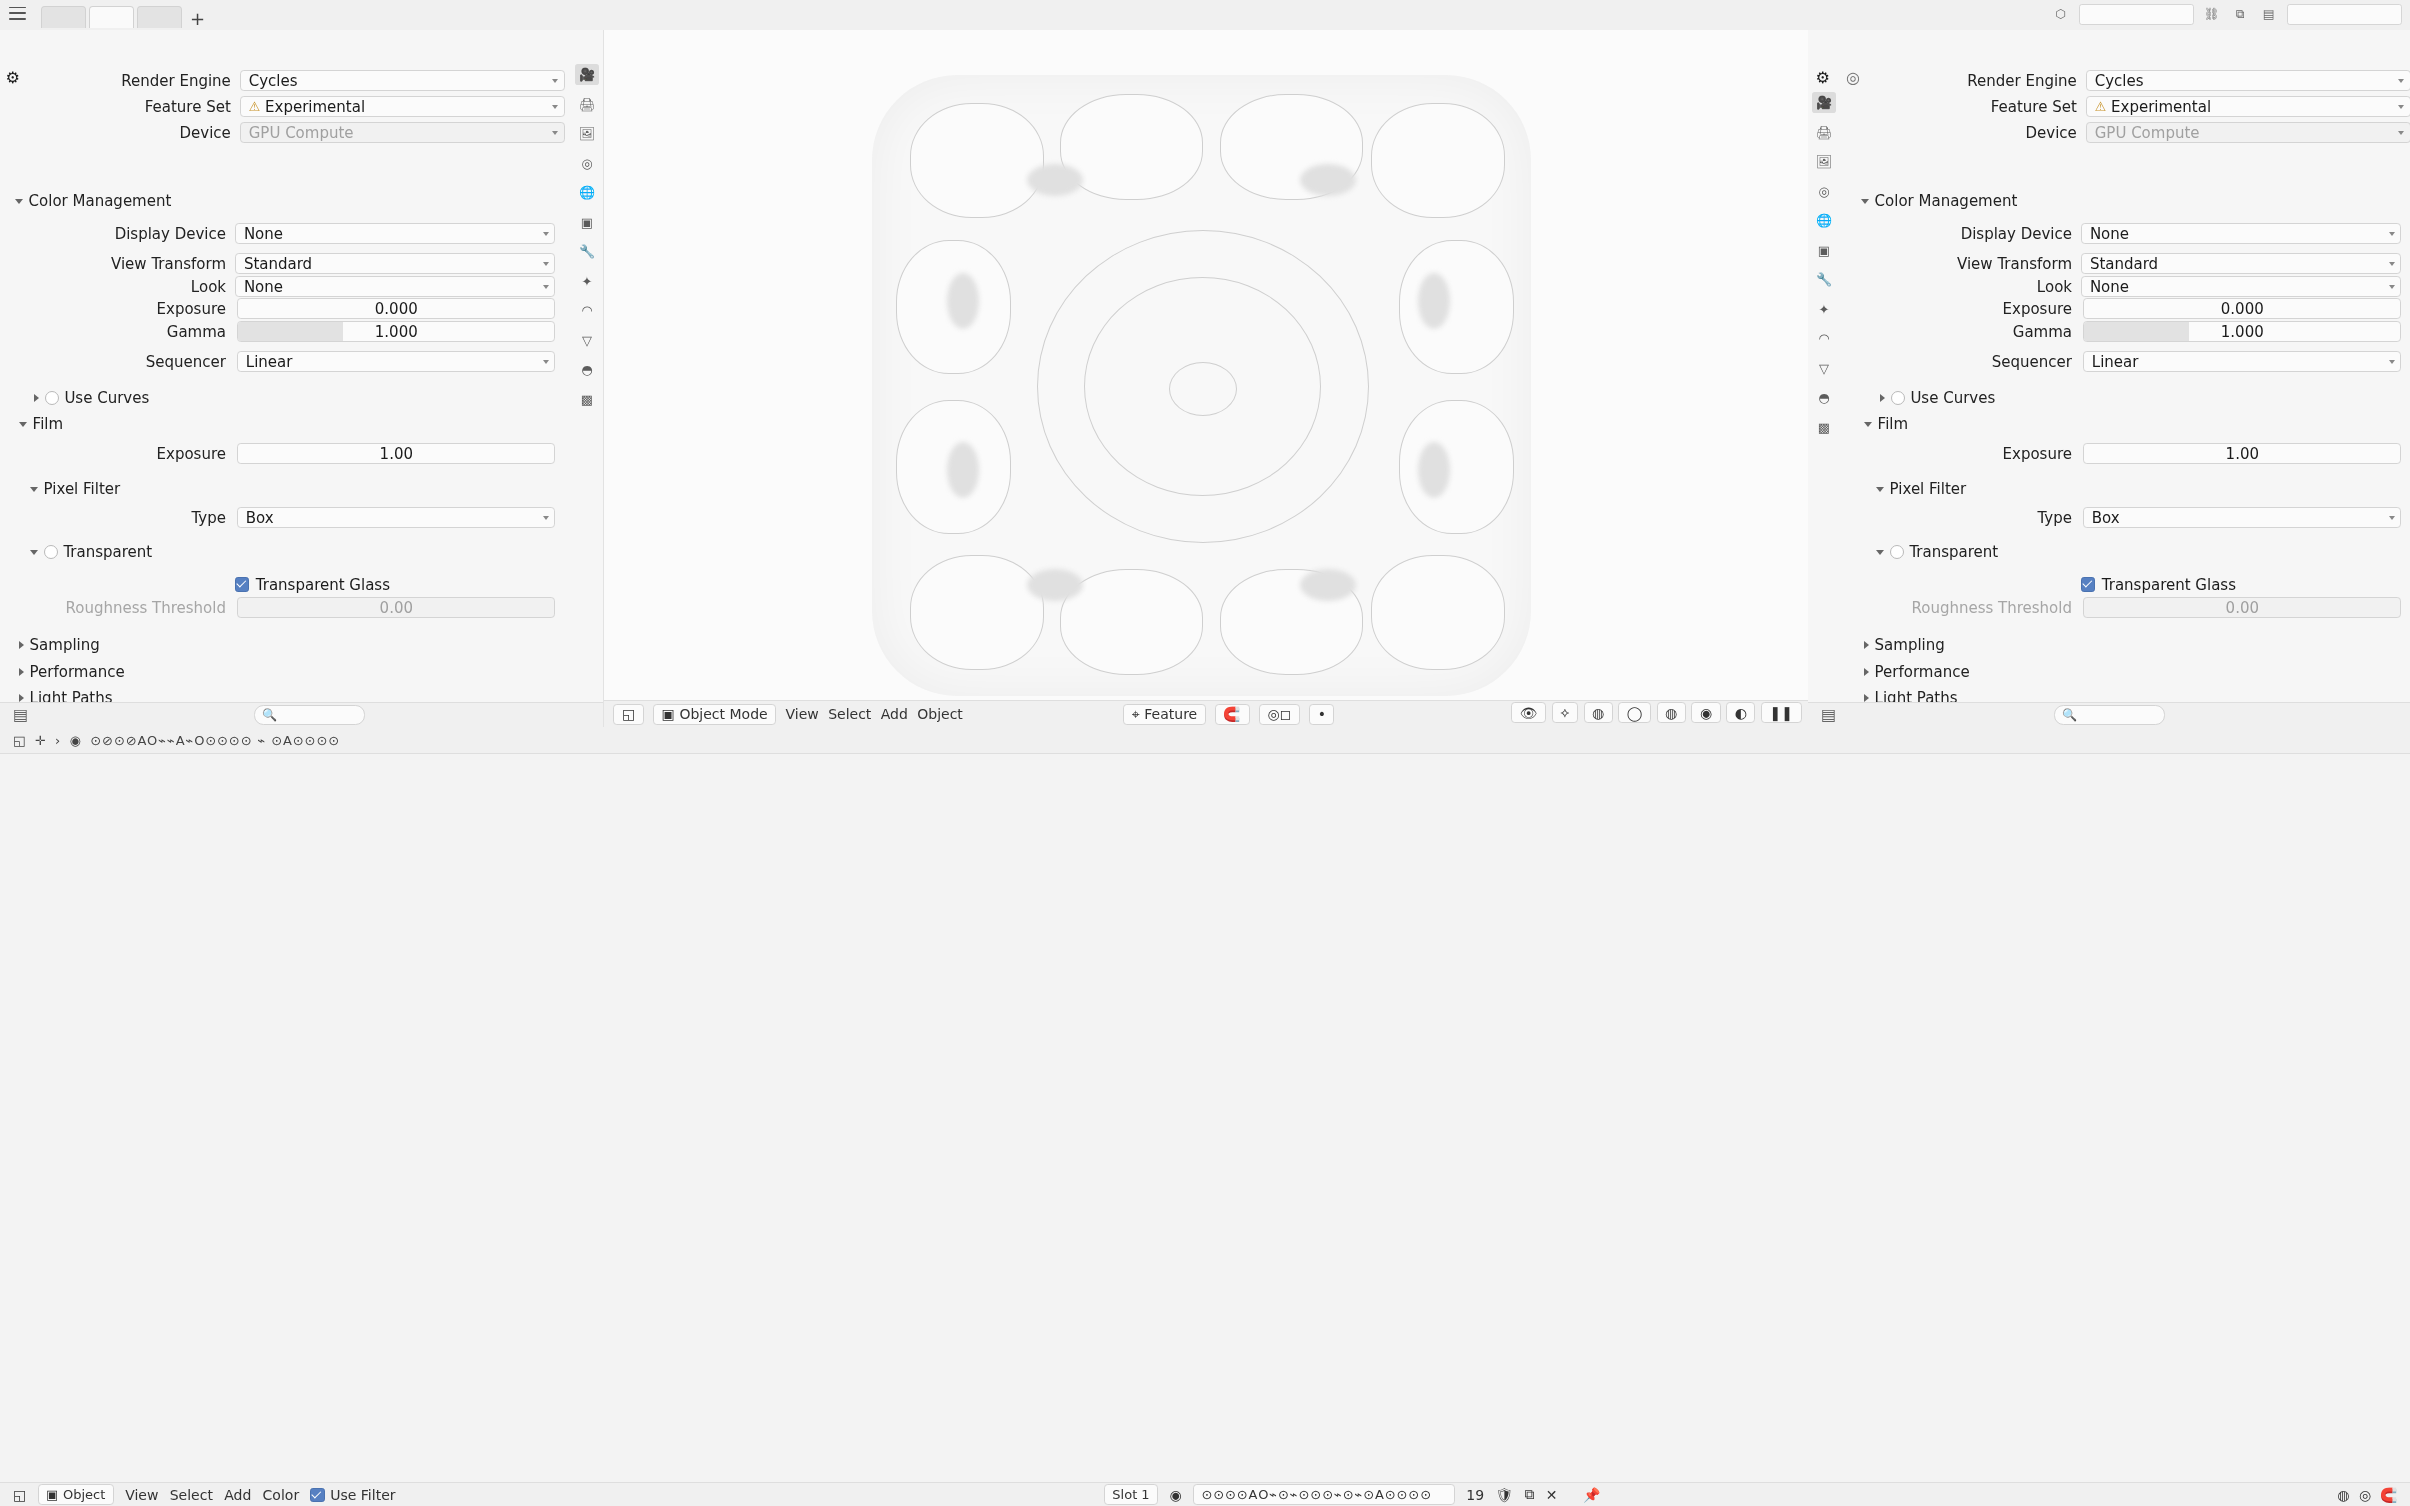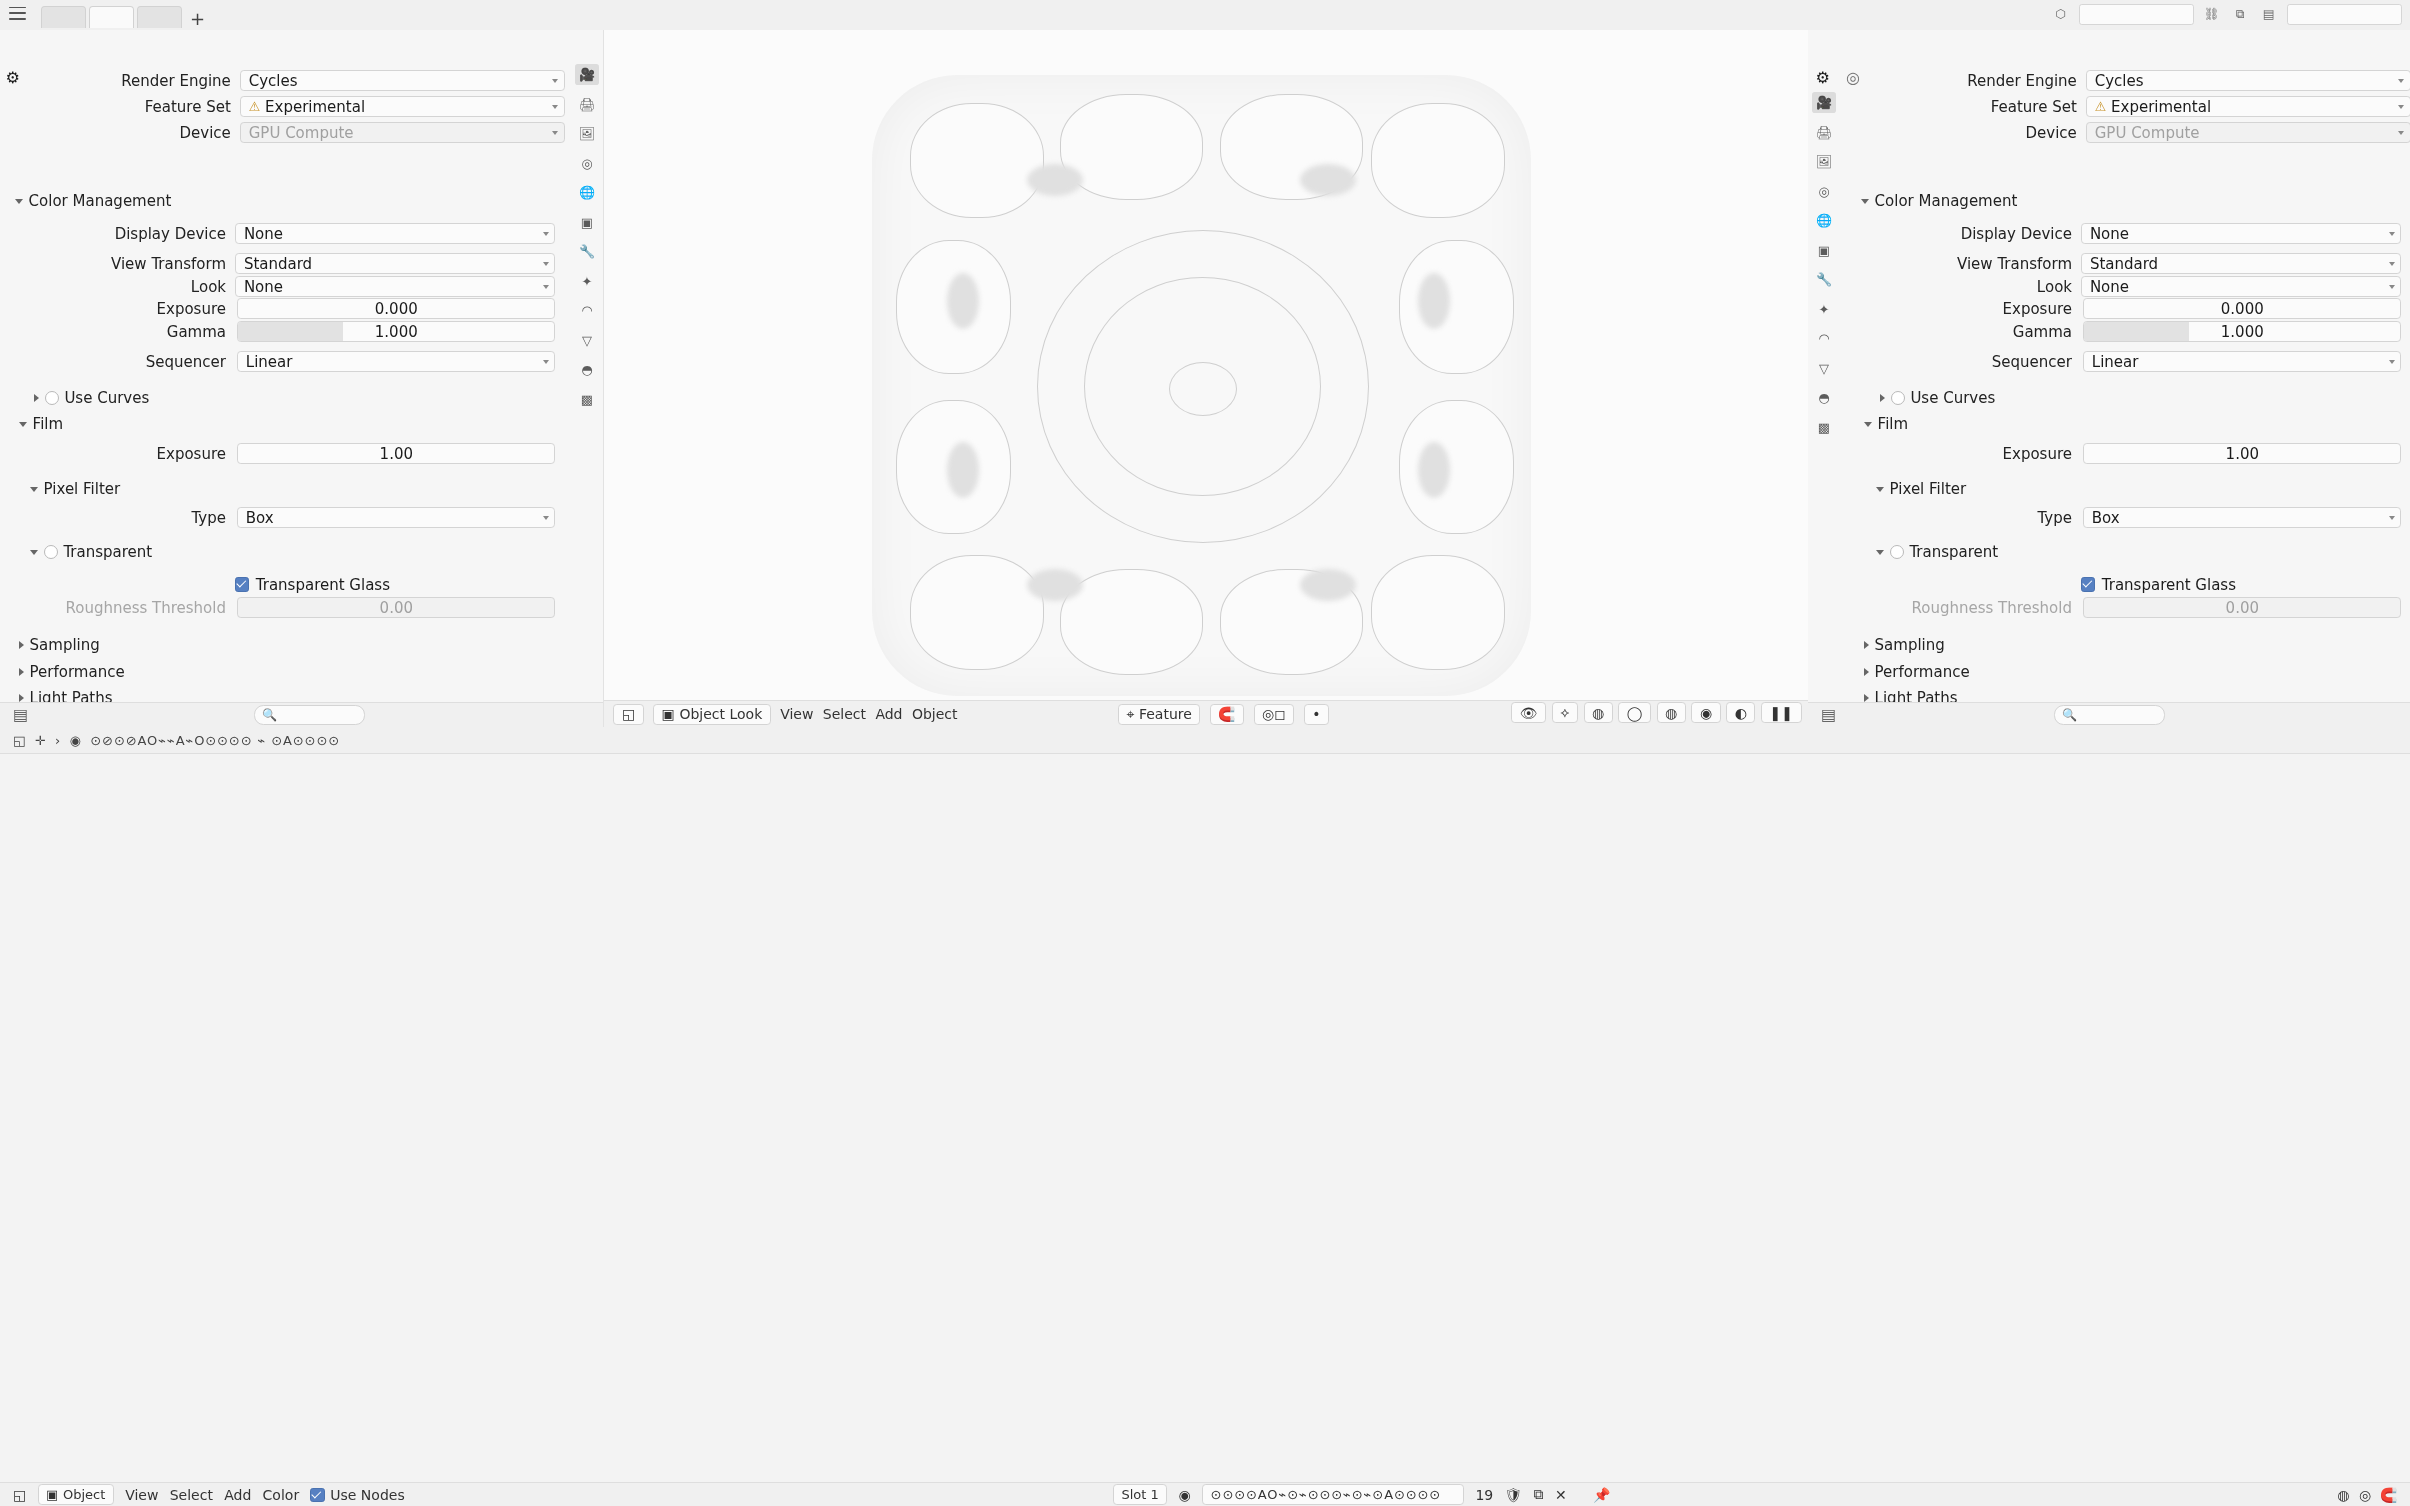--- a/index.html
+++ b/index.html
@@ -273,21 +273,21 @@
       <div class="vp-blob" style="left:155px;top:494px;width:56px;height:32px;"></div>
       <div class="vp-blob" style="left:428px;top:494px;width:56px;height:32px;"></div>
       <div class="vp-blob" style="left:75px;top:198px;width:32px;height:56px;"></div>
       <div class="vp-blob" style="left:546px;top:198px;width:32px;height:56px;"></div>
       <div class="vp-blob" style="left:75px;top:367px;width:32px;height:56px;"></div>
       <div class="vp-blob" style="left:546px;top:367px;width:32px;height:56px;"></div>
     </div>
 
     <div class="vp-foot">
       <span class="vbtn">◱</span>
-      <span class="vbtn">▣ <span>Object Look</span></span>
+      <span class="vbtn">▣ <span>Object Mode</span></span>
       <span>View</span>
       <span>Select</span>
       <span>Add</span>
       <span>Object</span>
       <span class="vbtn" style="margin-left:151px;">⌖ <span>Feature</span></span>
       <span class="vbtn">🧲</span>
       <span class="vbtn">◎◻</span>
       <span class="vbtn">•</span>
       <div class="vp-topright">
         <span class="vbtn">👁</span>
@@ -502,21 +502,21 @@
 
     <div class="nfoot">
       <span>◱</span>
       <span class="chip">▣ <span>Object</span></span>
       <span>View</span>
       <span>Select</span>
       <span>Add</span>
       <span>Color</span>
       <span style="display:flex;align-items:center;gap:5.6px;">
           <span class="cbox on"></span>
-          <span>Use Nodes</span>
+          <span>Use Filter</span>
         </span>
       <span class="chip" style="margin-left:697px;">
           <span>Slot 1</span>
         </span>
       <span>◉</span>
       <span class="chip" style="width:245px;letter-spacing:0.9px;">
           <span>⊙⊙⊙⊙AO⌁⊙⌁⊙⊙⊙⌁⊙⌁⊙A⊙⊙⊙⊙</span>
         </span>
       <span>19</span>
       <span>🛡</span>

